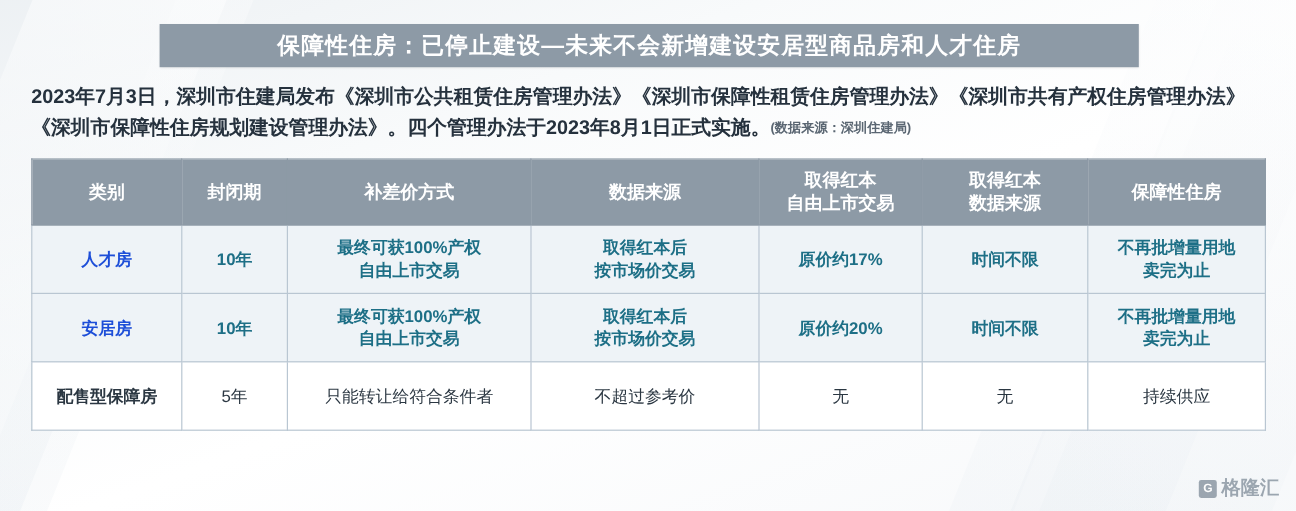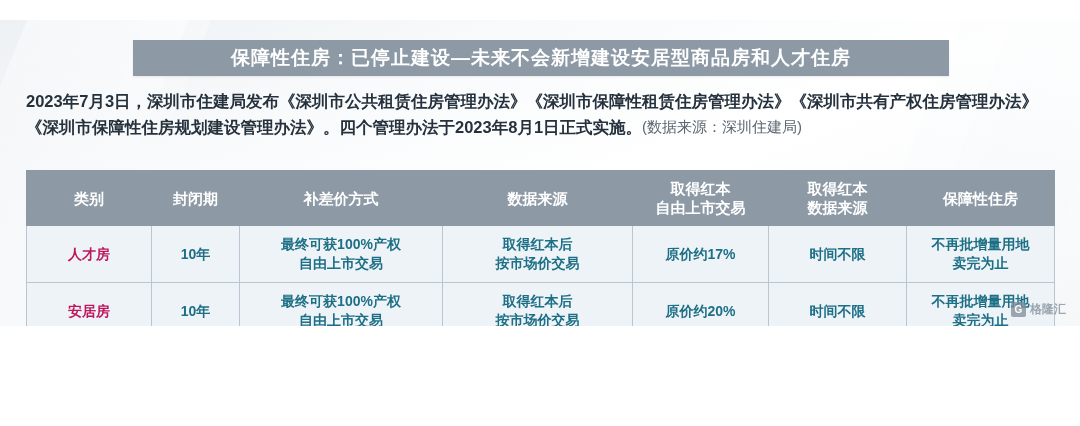--- a/index.html
+++ b/index.html
@@ -9,25 +9,24 @@
   body {
     width: 1080px;
     height: 426px;
     font-family: "Liberation Sans", sans-serif;
     background: #ffffff;
     overflow: hidden;
   }
   .page {
     position: relative;
     width: 1080px;
-    height: 306px;
+    height: 426px;
     background:
       linear-gradient(160deg, rgba(236,240,243,0.95) 0%, rgba(248,250,251,0.9) 30%, rgba(255,255,255,1) 55%, rgba(246,248,250,0.95) 100%);
     overflow: hidden;
-    margin-top: 20px;
   }
   
   .streak {
     position: absolute;
     background: linear-gradient(to bottom, rgba(255,255,255,0.85), rgba(214,224,232,0.35));
     transform: rotate(22deg);
     pointer-events: none;
   }
   .s1 { left: -60px; top: -120px; width: 150px; height: 700px; opacity: .75; }
   .s2 { left: 60px; top: -160px; width: 60px; height: 760px; opacity: .5; }
@@ -59,30 +58,30 @@
     position: absolute;
     left: 26px;
     top: 68px;
     width: 1030px;
     font-size: 16.5px;
     line-height: 26px;
     color: #25313d;
     font-weight: bold;
   }
   .intro .src {
-    font-size: 15px;
-    font-weight: normal;
+    font-size: 11px;
+    font-weight: bold;
     color: #5a6672;
     vertical-align: bottom;
   }
 
   table.data {
     position: absolute;
     left: 26px;
-    top: 150px;
+    top: 132px;
     width: 1028px;
     border-collapse: collapse;
     table-layout: fixed;
   }
   table.data th, table.data td {
     border: 1px solid #b9c6d2;
     text-align: center;
     vertical-align: middle;
     padding: 4px 2px;
   }
@@ -103,21 +102,21 @@
     background: #ffffff;
   }
   table.data tbody tr.alt td {
     background: #eef3f7;
   }
   table.data tbody tr.alt td {
     color: #1d6f86;
     font-weight: bold;
   }
   table.data tbody tr.alt td.cat {
-    color: #be185d;
+    color: #1d4ed8;
   }
   table.data tbody td.cat {
     font-weight: bold;
     color: #2b3742;
   }
   table.data tbody tr.alt td.cat {
     font-weight: bold;
   }
   .line2 { display: block; }
 
@@ -136,21 +135,21 @@
     background: #7e8b98;
     color: #fff;
     font-size: 10px;
     font-weight: bold;
     display: flex;
     align-items: center;
     justify-content: center;
     border-radius: 2px;
   }
   .wm-text {
-    font-size: 12px;
+    font-size: 16px;
     color: #7e8b98;
     font-weight: bold;
   }
 </style>
 </head>
 <body>
 
 <div class="page">
   <div class="streak s1"></div>
   <div class="streak s2"></div>
@@ -249,20 +248,43 @@
           <span class="line2">原价约20%</span>
         </td>
         <td>
           <span class="line2">时间不限</span>
         </td>
         <td>
           <span class="line2">不再批增量用地</span>
           <span class="line2">卖完为止</span>
         </td>
       </tr>
+      <tr>
+        <td class="cat">
+          <span class="line2">配售型保障房</span>
+        </td>
+        <td>
+          <span class="line2">5年</span>
+        </td>
+        <td>
+          <span class="line2">只能转让给符合条件者</span>
+        </td>
+        <td>
+          <span class="line2">不超过参考价</span>
+        </td>
+        <td>
+          <span class="line2">无</span>
+        </td>
+        <td>
+          <span class="line2">无</span>
+        </td>
+        <td>
+          <span class="line2">持续供应</span>
+        </td>
+      </tr>
     </tbody>
   </table>
 
   <div class="watermark">
     <span class="wm-badge">G</span>
     <span class="wm-text">格隆汇</span>
   </div>
 </div>
 
 </body></html>

